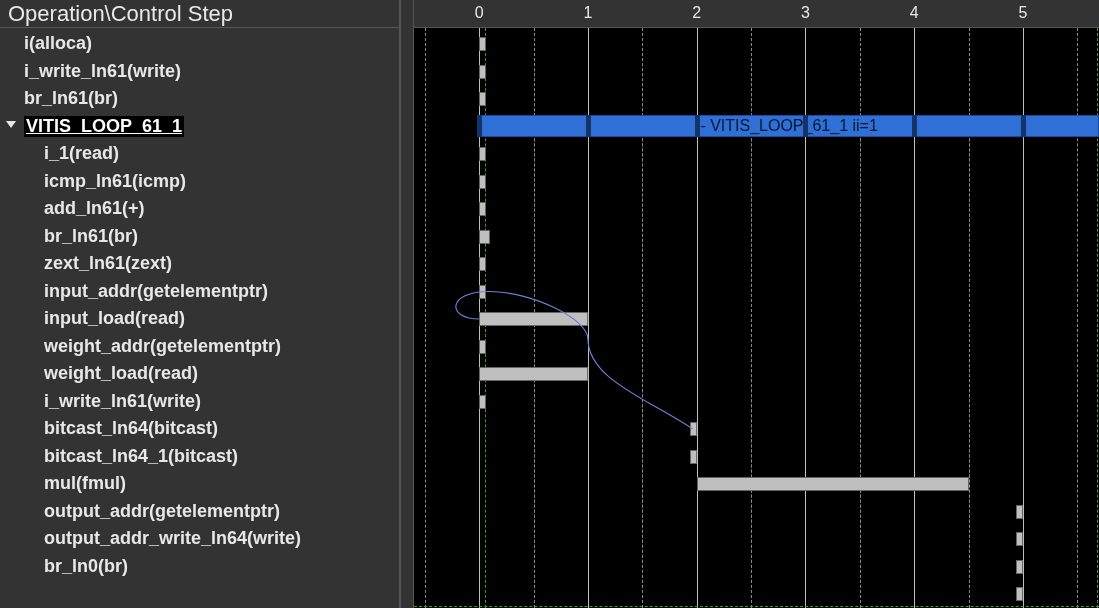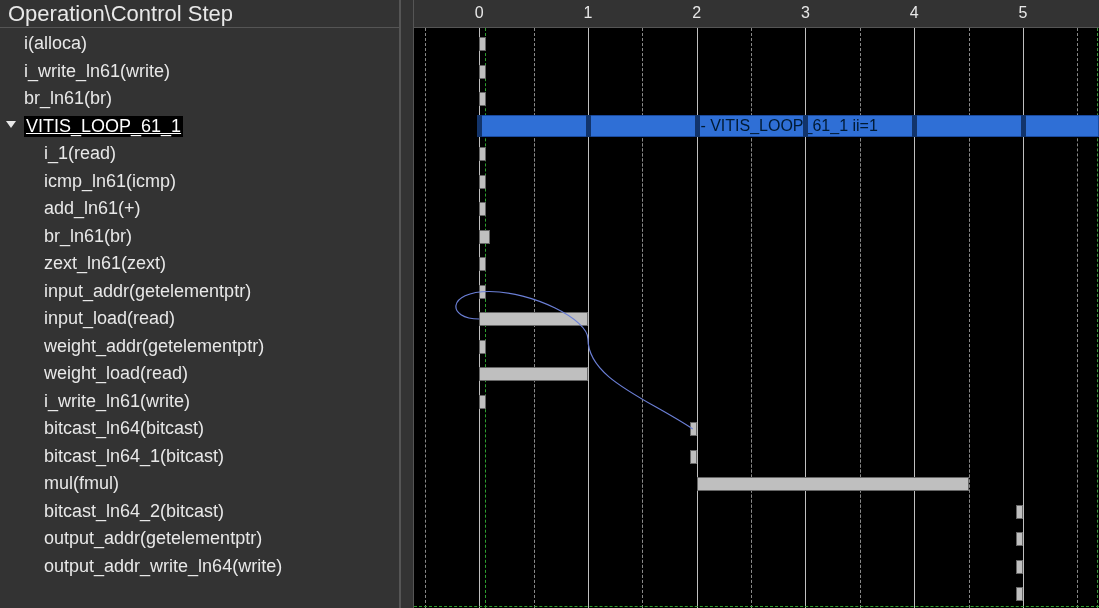--- a/index.html
+++ b/index.html
@@ -64,21 +64,21 @@
   .indent-1 { padding-left: 44px; }
   .disclosure {
     position: absolute;
     left: 6px;
     width: 12px;
     height: 12px;
     display: inline-block;
     margin-top: 6px;
   }
   .disclosure svg { display: block; }
-  .row-wrap { position: relative; }
+  .row-wrap { position: relative; font-weight: bold; }
   .selected-text {
     background: #000000;
     color: #ffffff;
     padding: 0 2px;
     text-decoration: underline;
   }
   .ruler {
     position: absolute;
     top: 0; left: 0; right: 0;
     height: 28px;
@@ -251,31 +251,31 @@
             <span>bitcast_ln64_1(bitcast)</span>
           </div>
         </div>
         <div class="row-wrap">
           <div class="tree-row indent-1">
             <span>mul(fmul)</span>
           </div>
         </div>
         <div class="row-wrap">
           <div class="tree-row indent-1">
-            <span>bitcast_ln64_2(bitcast)</span>
-          </div>
-        </div>
-        <div class="row-wrap">
-          <div class="tree-row indent-1">
             <span>output_addr(getelementptr)</span>
           </div>
         </div>
         <div class="row-wrap">
           <div class="tree-row indent-1">
             <span>output_addr_write_ln64(write)</span>
+          </div>
+        </div>
+        <div class="row-wrap">
+          <div class="tree-row indent-1">
+            <span>br_ln0(br)</span>
           </div>
         </div>
       </div>
   </div>
   <div class="splitter"></div>
   <div class="right-panel">
     <div class="ruler" id="ruler">
         <div class="tick-label" style="left: 65.2381px;">0</div>
         <div class="tick-label" style="left: 173.968px;">1</div>
         <div class="tick-label" style="left: 282.698px;">2</div>

